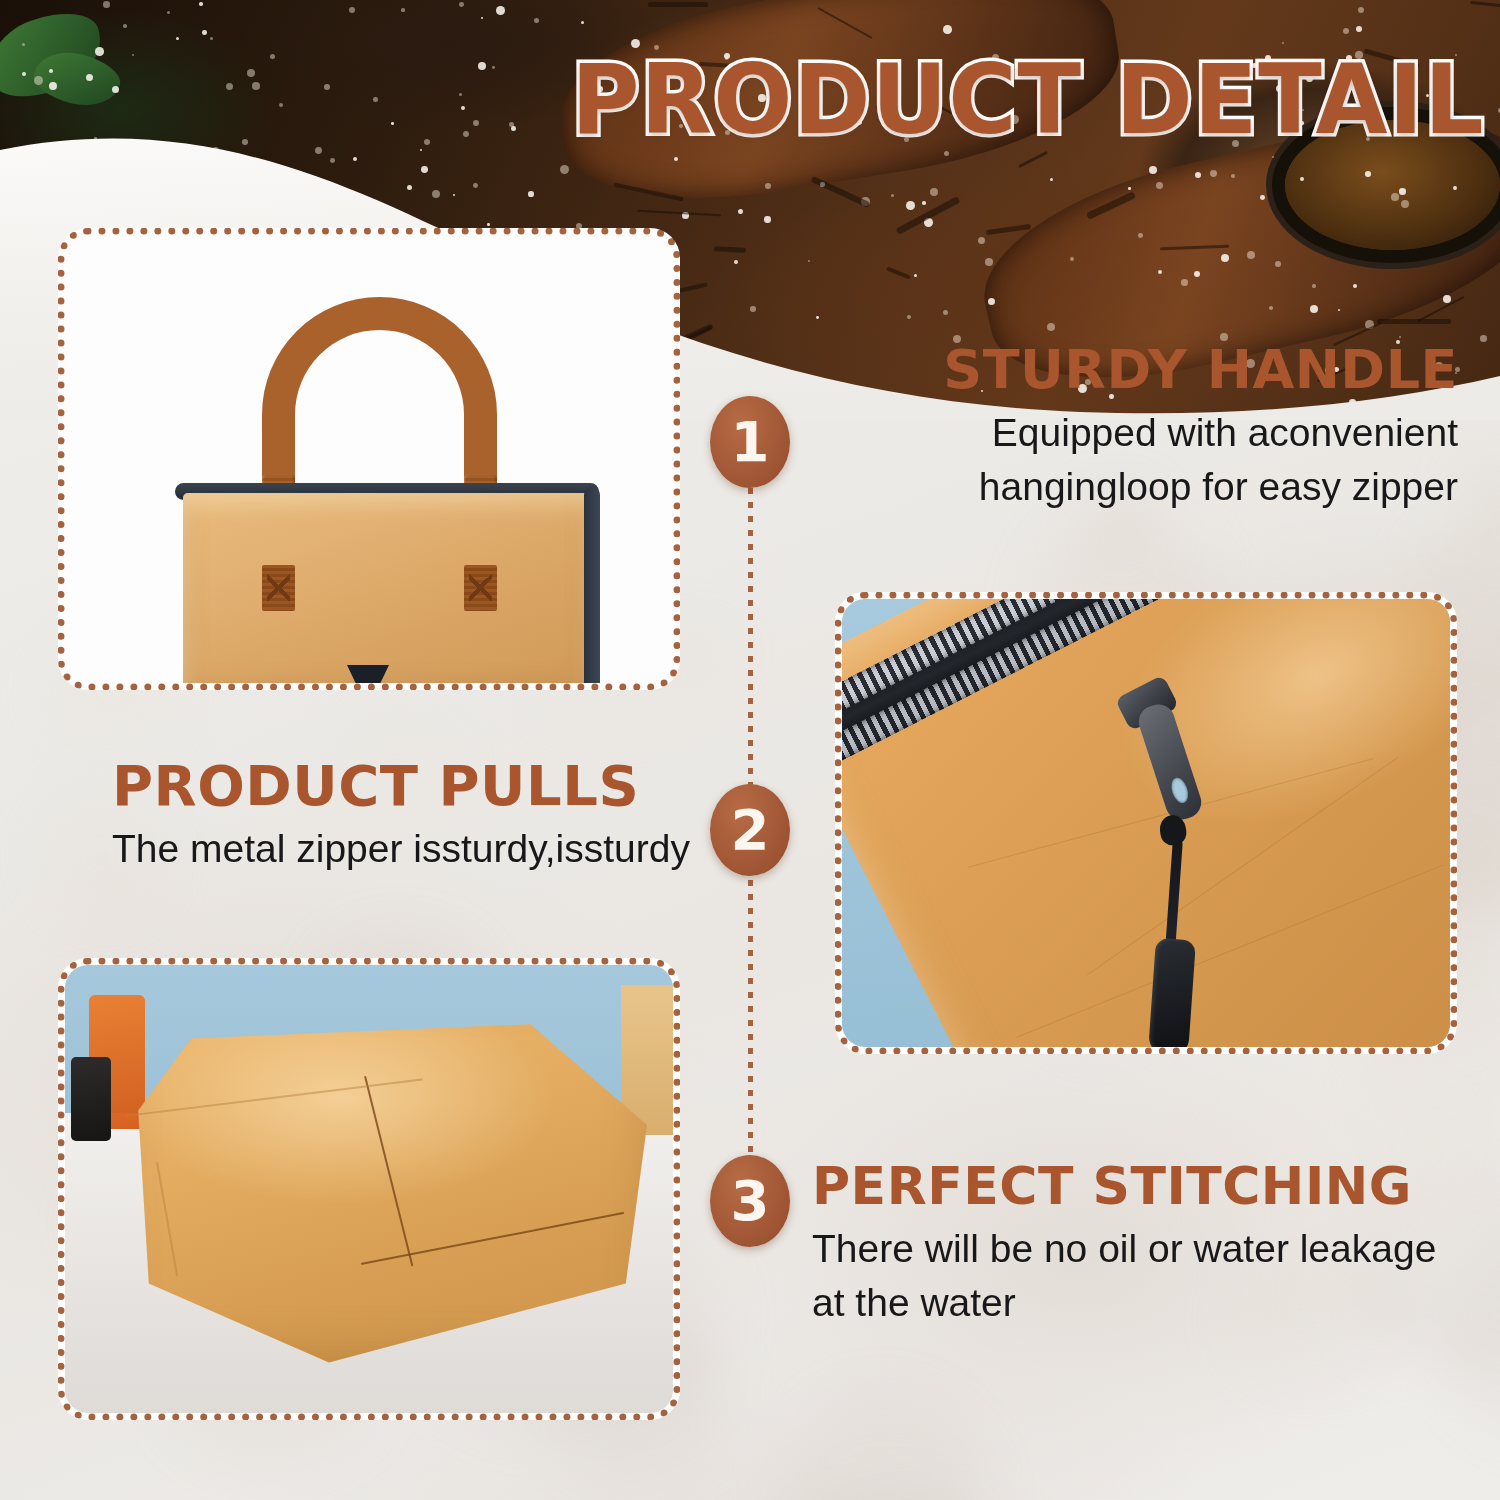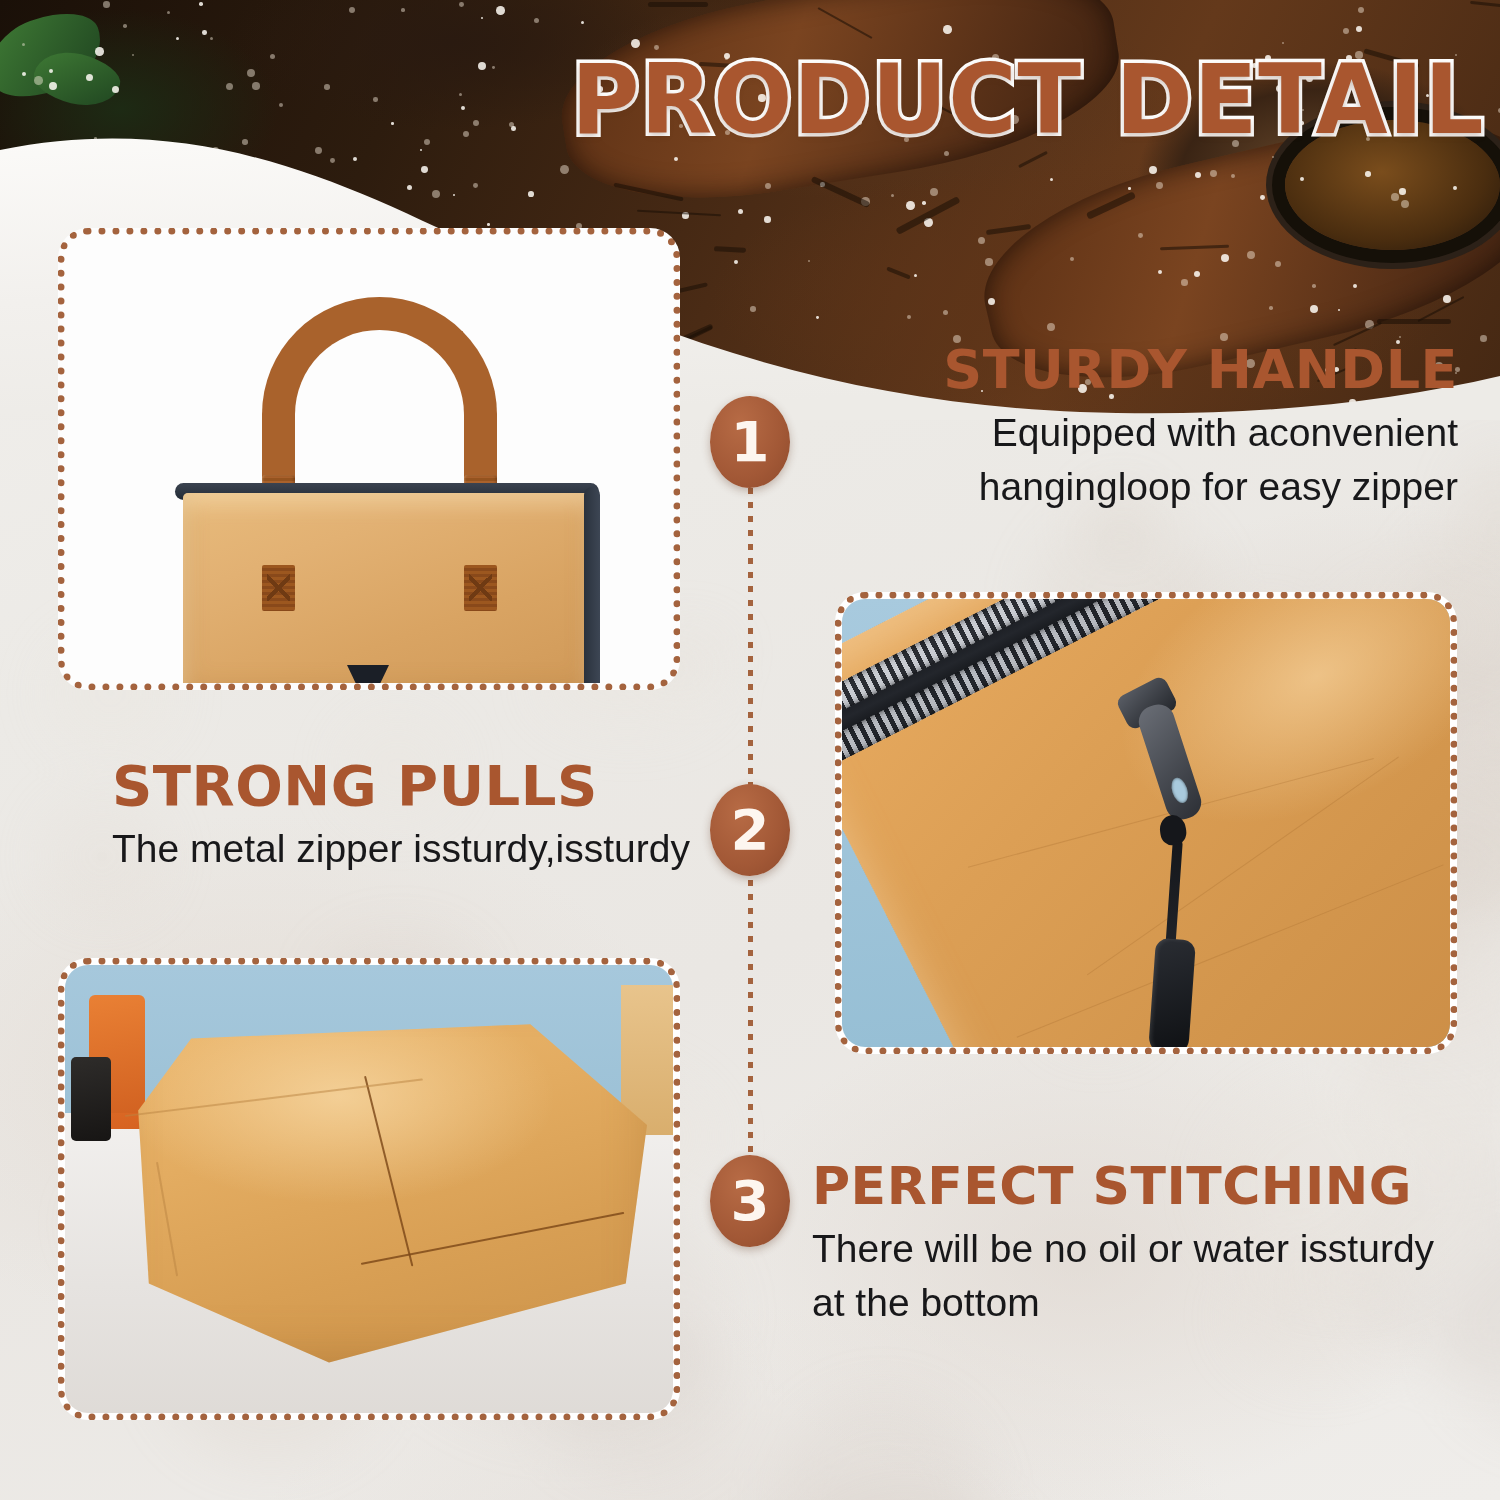--- a/index.html
+++ b/index.html
@@ -636,21 +636,21 @@
   <div class="timeline"></div>
   <div class="badge" id="badge-1">1</div>
   <div class="badge" id="badge-2">2</div>
   <div class="badge" id="badge-3">3</div>
 
   <div class="feat" id="feat-1">
     <h3>STURDY HANDLE</h3>
     <p>Equipped with aconvenient hangingloop for easy zipper</p>
   </div>
   <div class="feat" id="feat-2">
-    <h3>STRONG PULLS</h3>
+    <h3>PRODUCT PULLS</h3>
     <p>The metal zipper issturdy,issturdy</p>
   </div>
   <div class="feat" id="feat-3">
     <h3>PERFECT STITCHING</h3>
-    <p>There will be no oil or water issturdy at the bottom</p>
+    <p>There will be no oil or water leakage at the water</p>
   </div>
 
 </div>
 
 </body></html>

